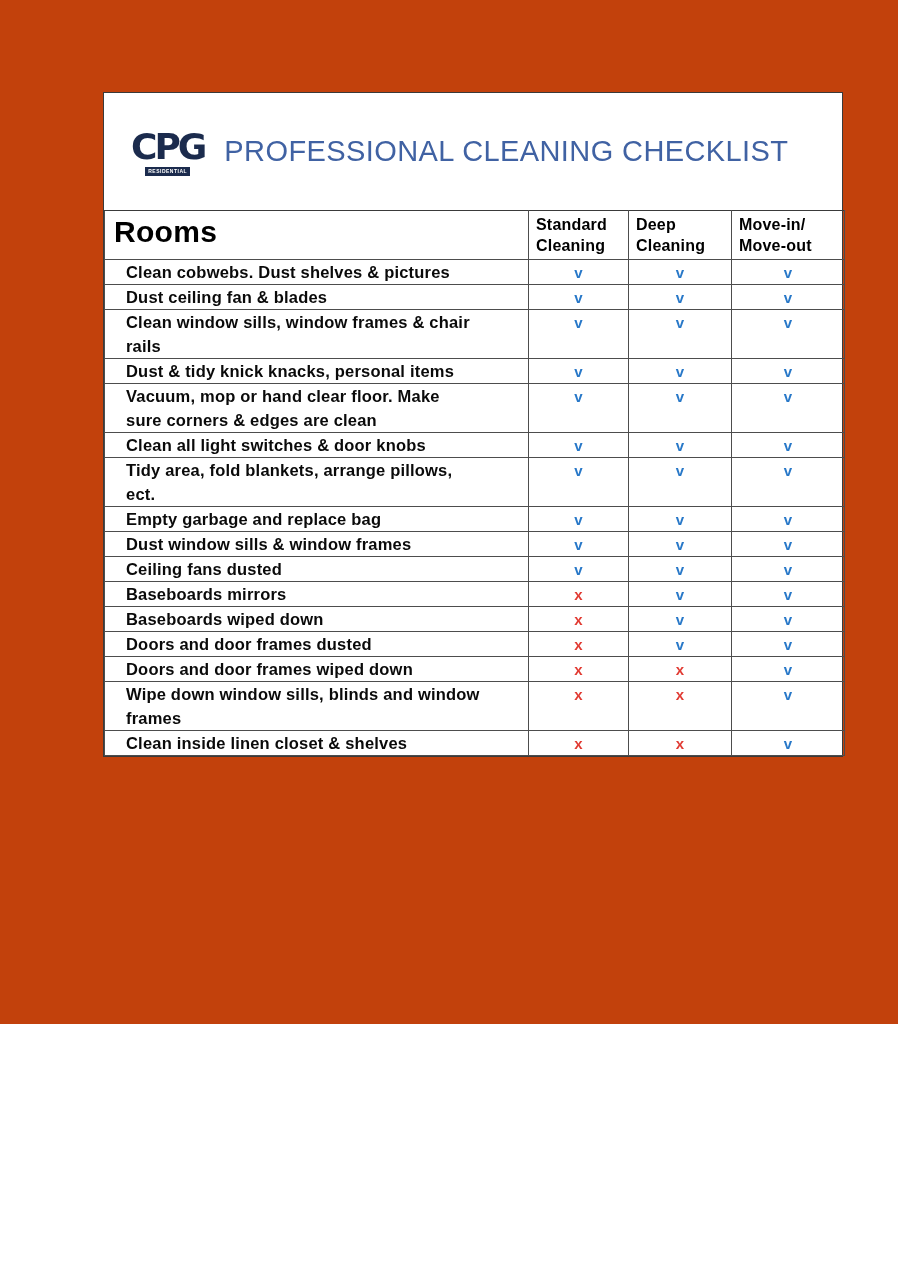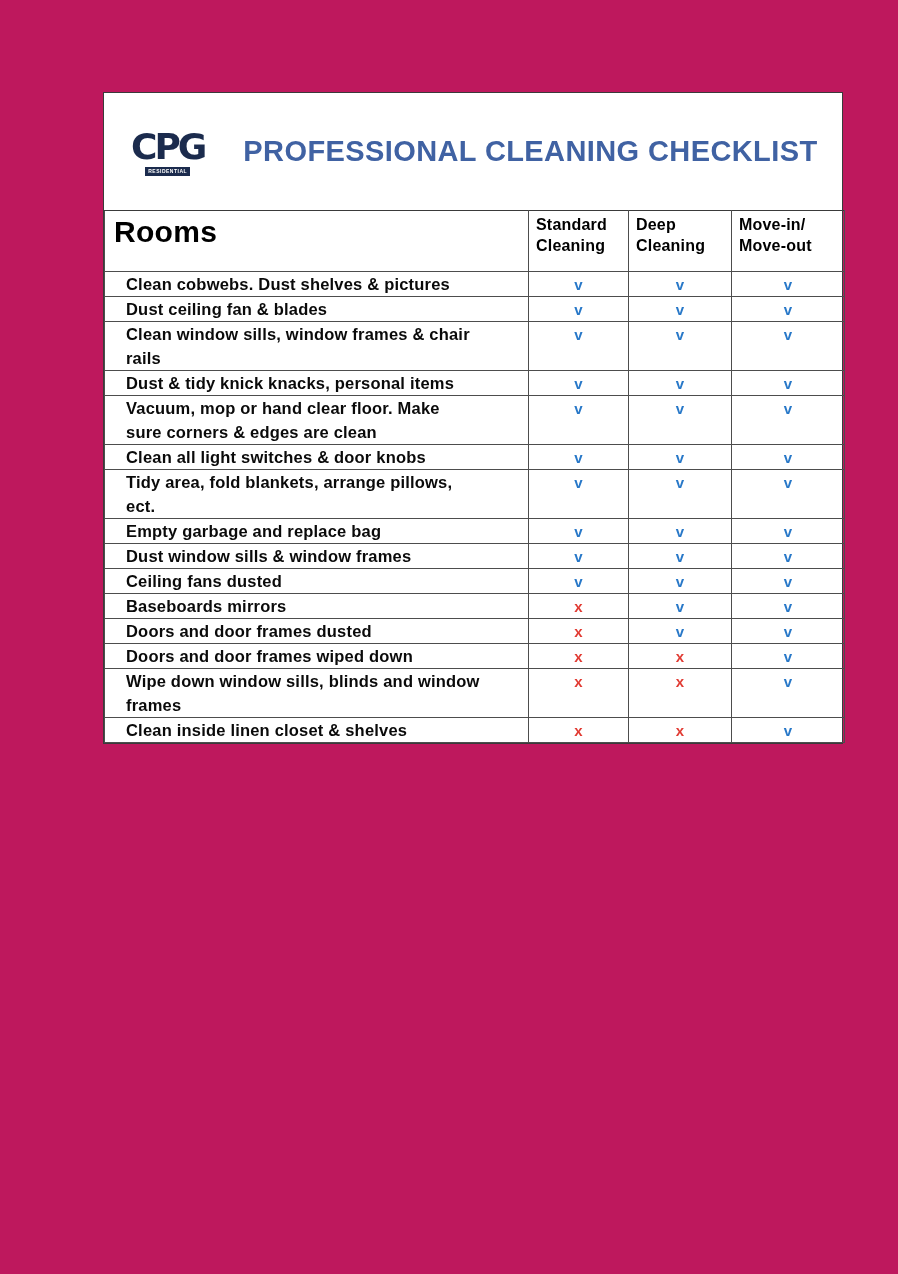--- a/index.html
+++ b/index.html
@@ -3,22 +3,22 @@
 <meta charset="utf-8">
 <style>
   * { margin: 0; padding: 0; box-sizing: border-box; }
   html, body {
     width: 898px; height: 1274px;
     background: #ffffff;
     font-family: "Liberation Sans", sans-serif;
   }
   .page {
     position: relative;
-    width: 898px; height: 1274px;
-    background: #be185d;
+    width: 898px; height: 1024px;
+    background: #c2410c;
     overflow: hidden;
   }
   .doc-box {
     position: absolute;
     left: 103px; top: 92px;
     width: 740px;
     border: 1.5px solid #3a3a3a;
     background: #ffffff;
   }
   
@@ -45,23 +45,23 @@
     margin: 1px auto 0 auto;
     background: var(--navy);
     color: #ffffff;
     font-size: 5px;
     font-weight: 700;
     letter-spacing: 0.5px;
     padding: 1.5px 3px;
     width: fit-content;
   }
   .doc-title {
-    margin-left: 39px;
+    margin-left: 20px;
     font-size: 29px;
-    font-weight: 700;
+    font-weight: 400;
     letter-spacing: 0.4px;
     color: var(--titleblue);
     white-space: nowrap;
   }
   
   table.checklist {
     width: 100%;
     border-collapse: collapse;
     table-layout: fixed;
     border-radius: 10px;
@@ -83,21 +83,21 @@
     padding: 4px 6px 2px 9px;
     letter-spacing: 0.3px;
     vertical-align: middle;
   }
   th.colhead {
     text-align: left;
     font-size: 16px;
     font-weight: 700;
     color: #000000;
     line-height: 21px;
-    padding: 3px 4px 15px 7px;
+    padding: 3px 4px 3px 7px;
     white-space: pre-line;
     vertical-align: middle;
     letter-spacing: 0.2px;
   }
   td.task {
     font-size: 16.5px;
     font-weight: 700;
     color: #0a0a0a;
     line-height: 24px;
     padding: 0 6px 0 21px;
@@ -210,20 +210,26 @@
           <td class="mark check">v</td>
           <td class="mark check">v</td>
         </tr>
         <tr>
           <td class="task">Baseboards mirrors</td>
           <td class="mark cross">x</td>
           <td class="mark check">v</td>
           <td class="mark check">v</td>
         </tr>
         <tr>
+          <td class="task">Baseboards wiped down</td>
+          <td class="mark cross">x</td>
+          <td class="mark check">v</td>
+          <td class="mark check">v</td>
+        </tr>
+        <tr>
           <td class="task">Doors and door frames dusted</td>
           <td class="mark cross">x</td>
           <td class="mark check">v</td>
           <td class="mark check">v</td>
         </tr>
         <tr>
           <td class="task">Doors and door frames wiped down</td>
           <td class="mark cross">x</td>
           <td class="mark cross">x</td>
           <td class="mark check">v</td>

